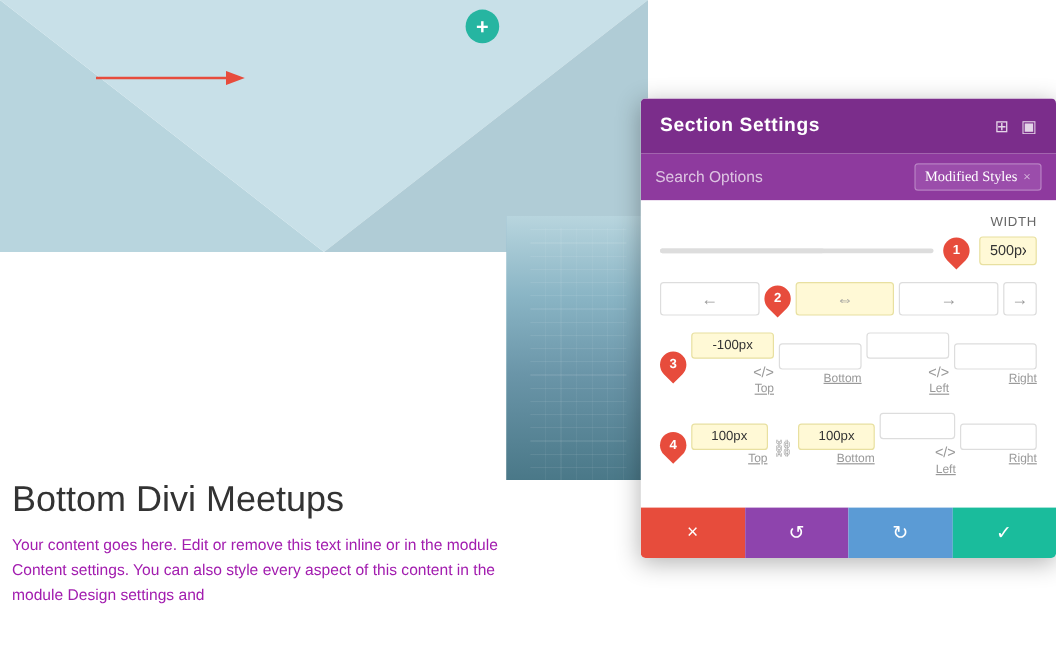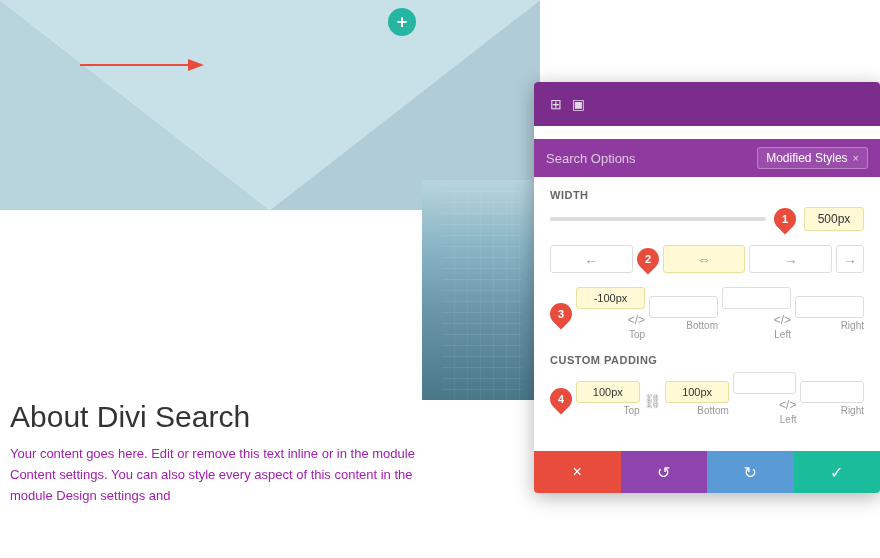--- a/index.html
+++ b/index.html
@@ -129,58 +129,59 @@
       font-size: 14px;
       cursor: pointer;
     }
 
     .panel-search-bar {
       background: #8e3a9e;
       padding: 8px 12px;
       display: flex;
       align-items: center;
       justify-content: space-between;
-      margin-top: 13px;
     }
     .search-placeholder {
       color: rgba(255,255,255,0.7);
       font-size: 13px;
     }
     .modified-styles-badge {
       background: #9b4dab;
       border: 1px solid rgba(255,255,255,0.3);
       border-radius: 3px;
       padding: 3px 8px;
       color: #fff;
       font-size: 12px;
       display: flex;
       align-items: center;
       gap: 5px;
       cursor: pointer;
+      font-family: Liberation Serif, serif;
     }
     .modified-styles-badge .close-x {
       color: rgba(255,255,255,0.7);
       font-size: 11px;
     }
 
     .panel-body {
       padding: 12px 16px;
       background: #fff;
     }
 
     .setting-group {
       margin-bottom: 14px;
     }
     .setting-label {
       font-size: 11px;
-      font-weight: 700;
+      font-weight: 400;
       color: #666;
       text-transform: uppercase;
       letter-spacing: 0.5px;
       margin-bottom: 6px;
+      text-align: right;
     }
 
     
     .width-row {
       display: flex;
       align-items: center;
       gap: 8px;
     }
     .width-slider-container {
       flex: 1;
@@ -198,21 +199,21 @@
       border-radius: 2px;
       width: 60%;
     }
     .width-input-box {
       background: #fff9d6;
       border: 1px solid #e8e0a0;
       border-radius: 3px;
       padding: 4px 8px;
       font-size: 12px;
       color: #333;
-      width: 60px;
+      width: 48px;
       text-align: center;
     }
 
     
     .num-badge {
       width: 22px;
       height: 22px;
       background: #e74c3c;
       border-radius: 50% 50% 50% 0;
       transform: rotate(-45deg);
@@ -267,20 +268,21 @@
     .margin-cell {
       flex: 1;
       display: flex;
       flex-direction: column;
       align-items: flex-end;
     }
     .margin-cell-label {
       font-size: 10px;
       color: #999;
       margin-top: 2px;
+      text-decoration: underline;
     }
     .margin-input {
       width: 100%;
       background: #fff9d6;
       border: 1px solid #e8e0a0;
       border-radius: 3px;
       padding: 4px 4px;
       font-size: 11px;
       color: #333;
       text-align: center;
@@ -337,27 +339,28 @@
 
 <div class="building-img">
   <div style="width:100%;height:100%;background:linear-gradient(180deg,#b8d5de 0%,#8ab5c5 30%,#6a95a8 60%,#4a7888 100%);position:relative;">
     <div style="position:absolute;top:10px;left:20px;right:20px;bottom:0;
       background:repeating-linear-gradient(0deg,transparent,transparent 10px,rgba(255,255,255,0.08) 10px,rgba(255,255,255,0.08) 11px),
       repeating-linear-gradient(90deg,transparent,transparent 12px,rgba(255,255,255,0.05) 12px,rgba(255,255,255,0.05) 13px);"></div>
   </div>
 </div>
 
 <div class="about-section">
-  <div class="about-title">About Divi Search</div>
+  <div class="about-title">Bottom Divi Meetups</div>
   <div class="about-text">Your content goes here. Edit or remove this text inline or in the module Content settings. You can also style every aspect of this content in the module Design settings and</div>
 </div>
 
 <div class="panel">
 
   <div class="panel-header">
+    <span class="panel-title">Section Settings</span>
     <div class="panel-header-icons">
       <span class="panel-icon">⊞</span>
       <span class="panel-icon">▣</span>
     </div>
   </div>
 
   <div class="panel-search-bar">
     <span class="search-placeholder">Search Options</span>
     <div class="modified-styles-badge">
       <span>Modified Styles</span>
@@ -425,21 +428,20 @@
           <span class="margin-cell-label">Left</span>
         </div>
         <div class="margin-cell">
           <input class="margin-input empty" type="text" value="" style="">
           <span class="margin-cell-label">Right</span>
         </div>
       </div>
     </div>
 
     <div class="setting-group">
-      <div class="setting-label">Custom Padding</div>
       <div style="display:flex;align-items:center;gap:4px;">
 
         <div class="num-badge">
           <span>4</span>
         </div>
         <div class="margin-cell">
           <input class="margin-input" type="text" value="100px" style="">
           <span class="margin-cell-label">Top</span>
         </div>
         <div style="display:flex;align-items:center;justify-content:center;padding-top:4px;">

